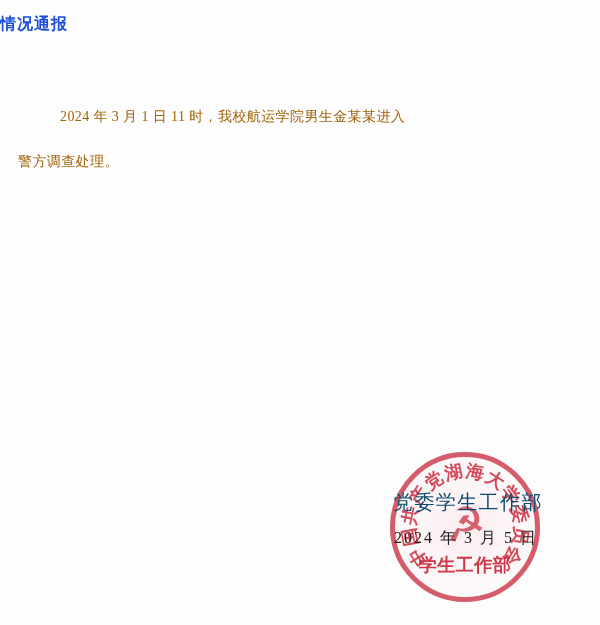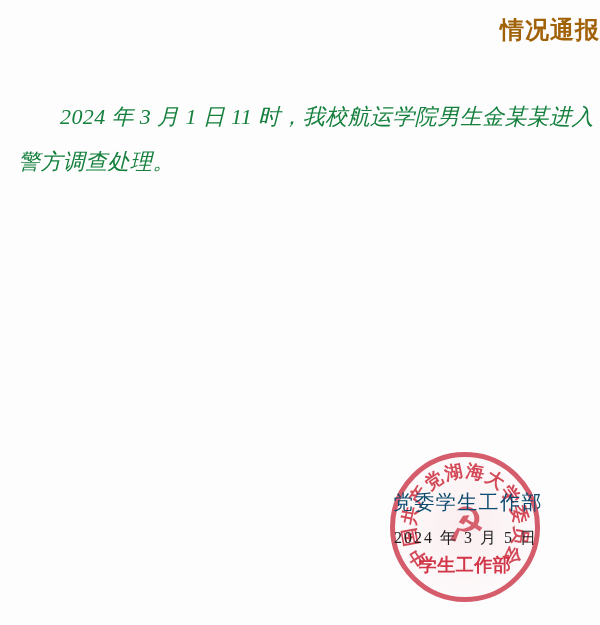--- a/index.html
+++ b/index.html
@@ -2,26 +2,26 @@
 <html><head>
 <meta charset="utf-8">
 <style>
   html,body{margin:0;padding:0;background:#ffffff;}
   .page{
     position:relative;width:600px;height:625px;background:#fdfdfd;
     font-family:"Liberation Serif","DejaVu Serif",serif;overflow:hidden;
   }
   .title{
     position:absolute;top:14px;left:0;width:100%;margin:0;
-    text-align:right;font-family:"DejaVu Sans","Liberation Sans",sans-serif;
-    font-size:24px;font-weight:bold;color:#a16207;letter-spacing:1px;
+    text-align:left;font-family:"DejaVu Sans","Liberation Sans",sans-serif;
+    font-size:16px;font-weight:bold;color:#1d4ed8;letter-spacing:1px;
   }
   .body-text{
     position:absolute;top:95px;left:18px;width:564px;
-    font-size:22px;line-height:44.7px;color:#15803d;letter-spacing:0.4px;font-style:italic;
+    font-size:14px;line-height:44.7px;color:#a16207;letter-spacing:0.4px;
   }
   .line{white-space:nowrap;}
   .line.indent{text-indent:42px;}
   .sig{
     position:absolute;top:489px;left:393px;z-index:3;
     font-size:20px;color:#0c4a6e;letter-spacing:1.4px;white-space:nowrap;
   }
   .date{
     position:absolute;top:528px;left:394px;z-index:3;
     font-size:16px;color:#1e1e1e;letter-spacing:2px;white-space:nowrap;

